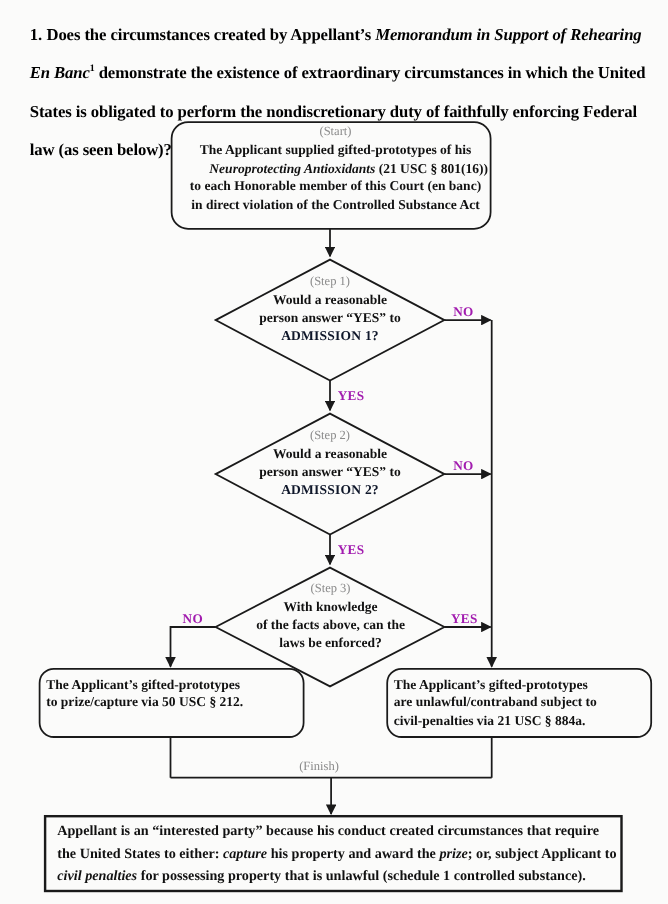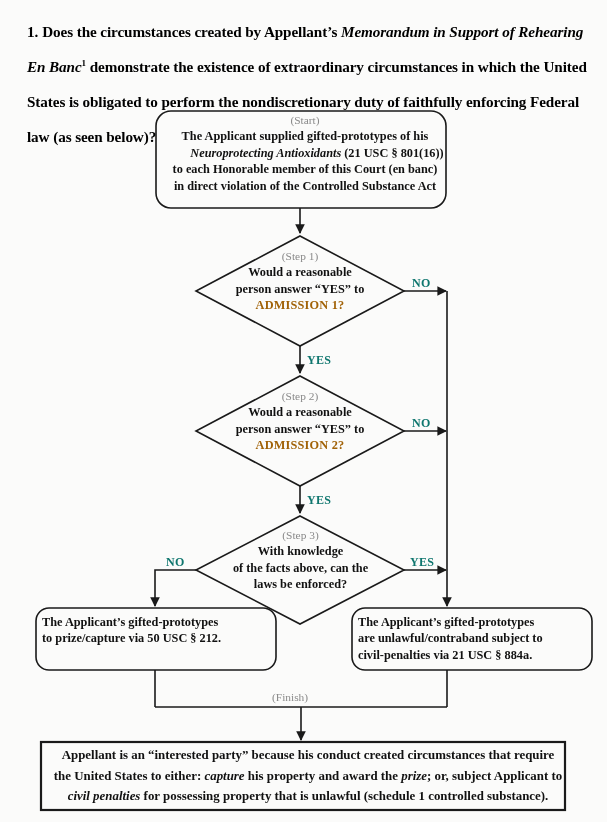--- a/index.html
+++ b/index.html
@@ -64,21 +64,21 @@
     color: #111;
   }
   .node-text em { font-style: italic; margin-left: 24px; }
   .steplabel {
     color: #8a8a8a;
     font-weight: 400;
     font-size: 11.4px;
     font-style: normal;
   }
   .admission {
-    color: #a16207;
+    color: #0f172a;
     font-weight: 700;
     letter-spacing: 0.2px;
   }
 
   #start-text {
     left: 160px;
     top: 112px;
     width: 290px;
   }
   #start-text .body { text-align: justify; text-align-last: center; }
@@ -99,40 +99,40 @@
     width: 228px;
     text-align: left;
   }
   #outcome-left-text .ln,
   #outcome-right-text .ln { display: block; }
 
   .edge-label {
     position: absolute;
     font-size: 12px;
     font-weight: 700;
-    color: #0f766e;
+    color: #a21caf;
     letter-spacing: 0.3px;
   }
   .finish-label {
     position: absolute;
     font-size: 11.4px;
     color: #8a8a8a;
     font-weight: 400;
   }
 
   
   #final-text {
     position: absolute;
     left: 52px;
     top: 745px;
     width: 512px;
     font-size: 12.9px;
     line-height: 20.6px;
     font-weight: 700;
-    text-align: center;
+    text-align: left;
     color: #111;
   }
   #final-text em { font-style: italic; }
 </style>
 </head>
 <body>
 
 <div class="page">
 
   <div class="question">

